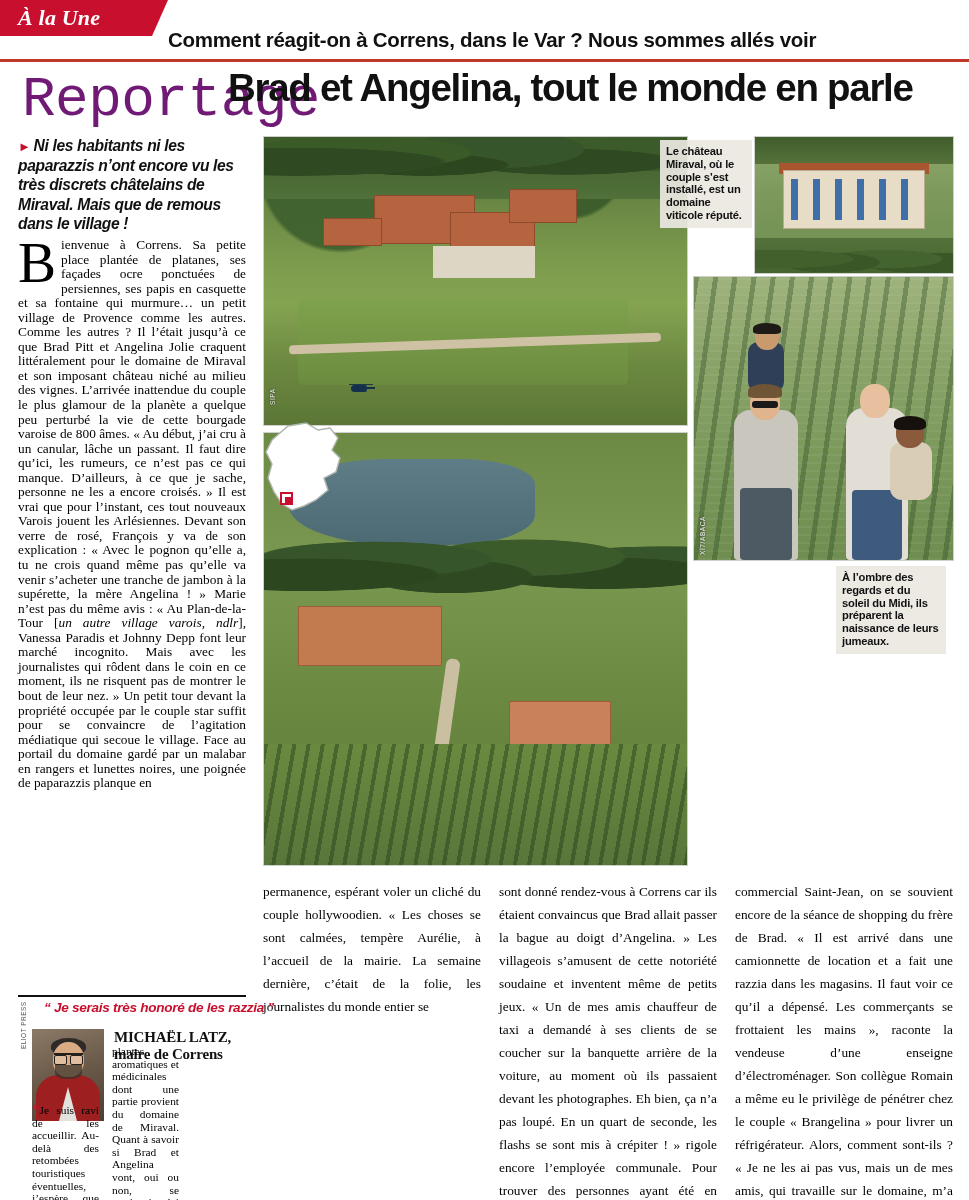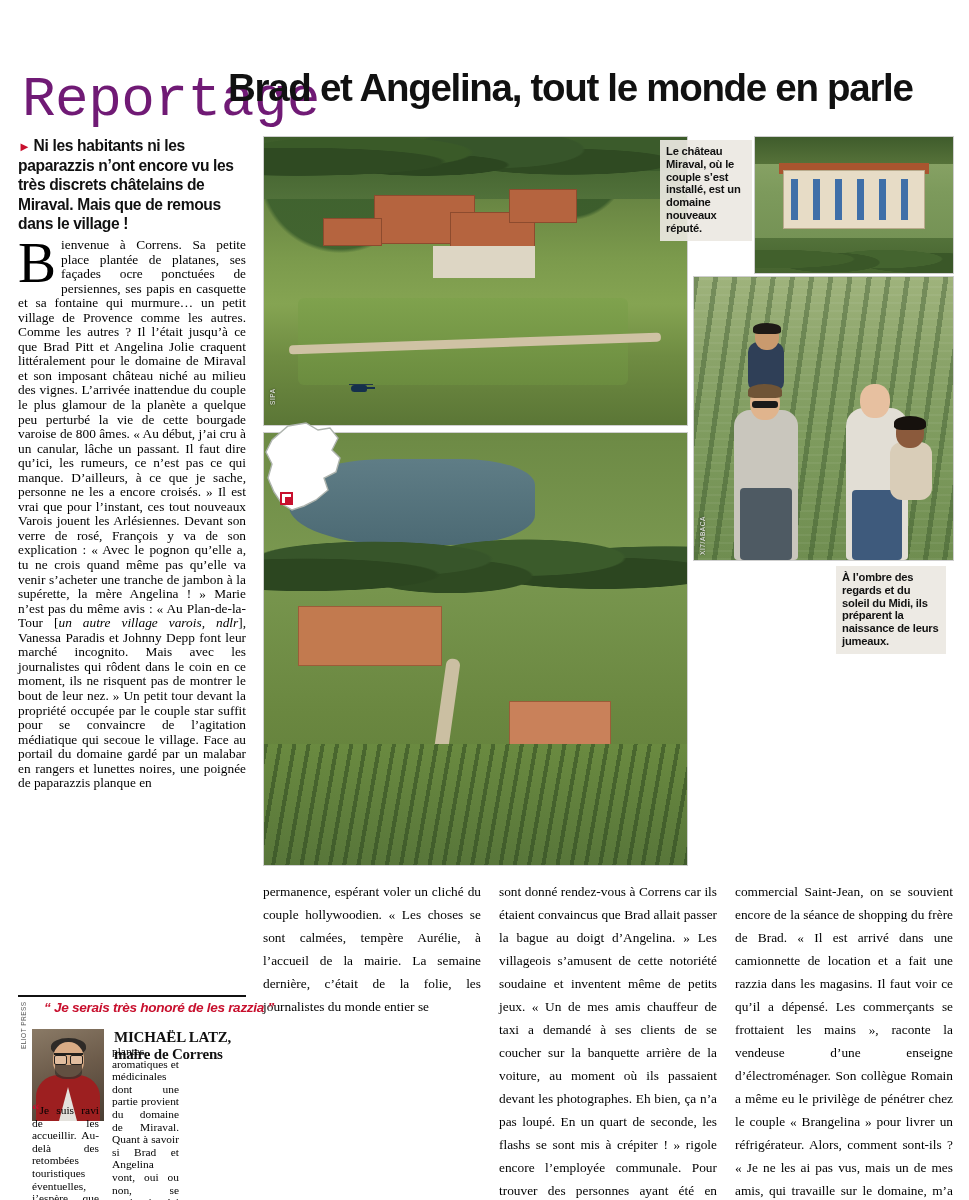--- a/index.html
+++ b/index.html
@@ -90,20 +90,21 @@
   .lead {
     position: absolute;
     left: 18px; top: 136px;
     width: 228px;
     font-family: "Liberation Sans", sans-serif;
     font-weight: bold;
     font-size: 15.6px;
     line-height: 19.2px;
     color: #111;
     letter-spacing: -0.35px;
+    font-style: italic;
   }
   .lead .tri {
     color: #c8102e;
     font-size: 13px;
     margin-right: 3px;
   }
 
   .col1 {
     position: absolute;
     left: 18px; top: 238px;
@@ -598,20 +599,24 @@
     font-weight: bold;
     color: #111;
     letter-spacing: .2px;
   }
 </style>
 </head>
 <body>
 
 <div class="page">
 
+  <div class="topbar">
+    <div class="alaune-tab">À la Une</div>
+    <div class="kicker">Comment réagit-on à Correns, dans le Var ? Nous sommes allés voir</div>
+  </div>
 
   <div class="masthead">
     <div class="reportage">Reportage</div>
     <div class="headline">Brad et Angelina, tout le monde en parle</div>
   </div>
 
   <div class="lead">
     <span class="tri">►</span><span>Ni les habitants ni les paparazzis n’ont encore vu les très discrets châtelains de Miraval. Mais que de remous dans le village !</span>
   </div>
 
@@ -677,21 +682,21 @@
 
   <div id="map-france">
     <svg viewBox="0 0 96 112" width="96" height="112" aria-hidden="true">
       <path d="M30 8 L48 5 L60 12 L72 10 L80 20 L74 32 L82 40 L78 54 L66 60 L70 72 L58 82 L46 88 L34 92 L24 86 L16 74 L10 60 L14 46 L8 34 L14 22 Z" fill="#ffffff" stroke="#aeb4ae" stroke-width="1.4"></path>
     </svg>
     <div class="map-dot-label">
       <div class="inner"></div>
     </div>
   </div>
 
-  <div class="caption" id="caption-chateau">Le château Miraval, où le couple s’est installé, est un domaine nouveaux réputé.</div>
+  <div class="caption" id="caption-chateau">Le château Miraval, où le couple s’est installé, est un domaine viticole réputé.</div>
   <div class="caption" id="caption-ombre">À l’ombre des regards et du soleil du Midi, ils préparent la naissance de leurs jumeaux.</div>
 
   <div class="botcols">
     <div class="botcol">
       <p>permanence, espérant voler un cliché du couple hollywoodien. « Les choses se sont calmées, tempère Aurélie, à l’accueil de la mairie. La semaine dernière, c’était de la folie, les journalistes du monde entier se</p>
     </div>
     <div class="botcol">
       <p>sont donné rendez-vous à Correns car ils étaient convaincus que Brad allait passer la bague au doigt d’Angelina. » Les villageois s’amusent de cette notoriété soudaine et inventent même de petits jeux. « Un de mes amis chauffeur de taxi a demandé à ses clients de se coucher sur la banquette arrière de la voiture, au moment où ils passaient devant les photographes. Eh bien, ça n’a pas loupé. En un quart de seconde, les flashs se sont mis à crépiter ! » rigole encore l’employée communale. Pour trouver des personnes ayant été en contact avec la famille VIP, il faut aller à Brignoles, à 15 kilomètres de là. Au centre</p>
     </div>
     <div class="botcol">

